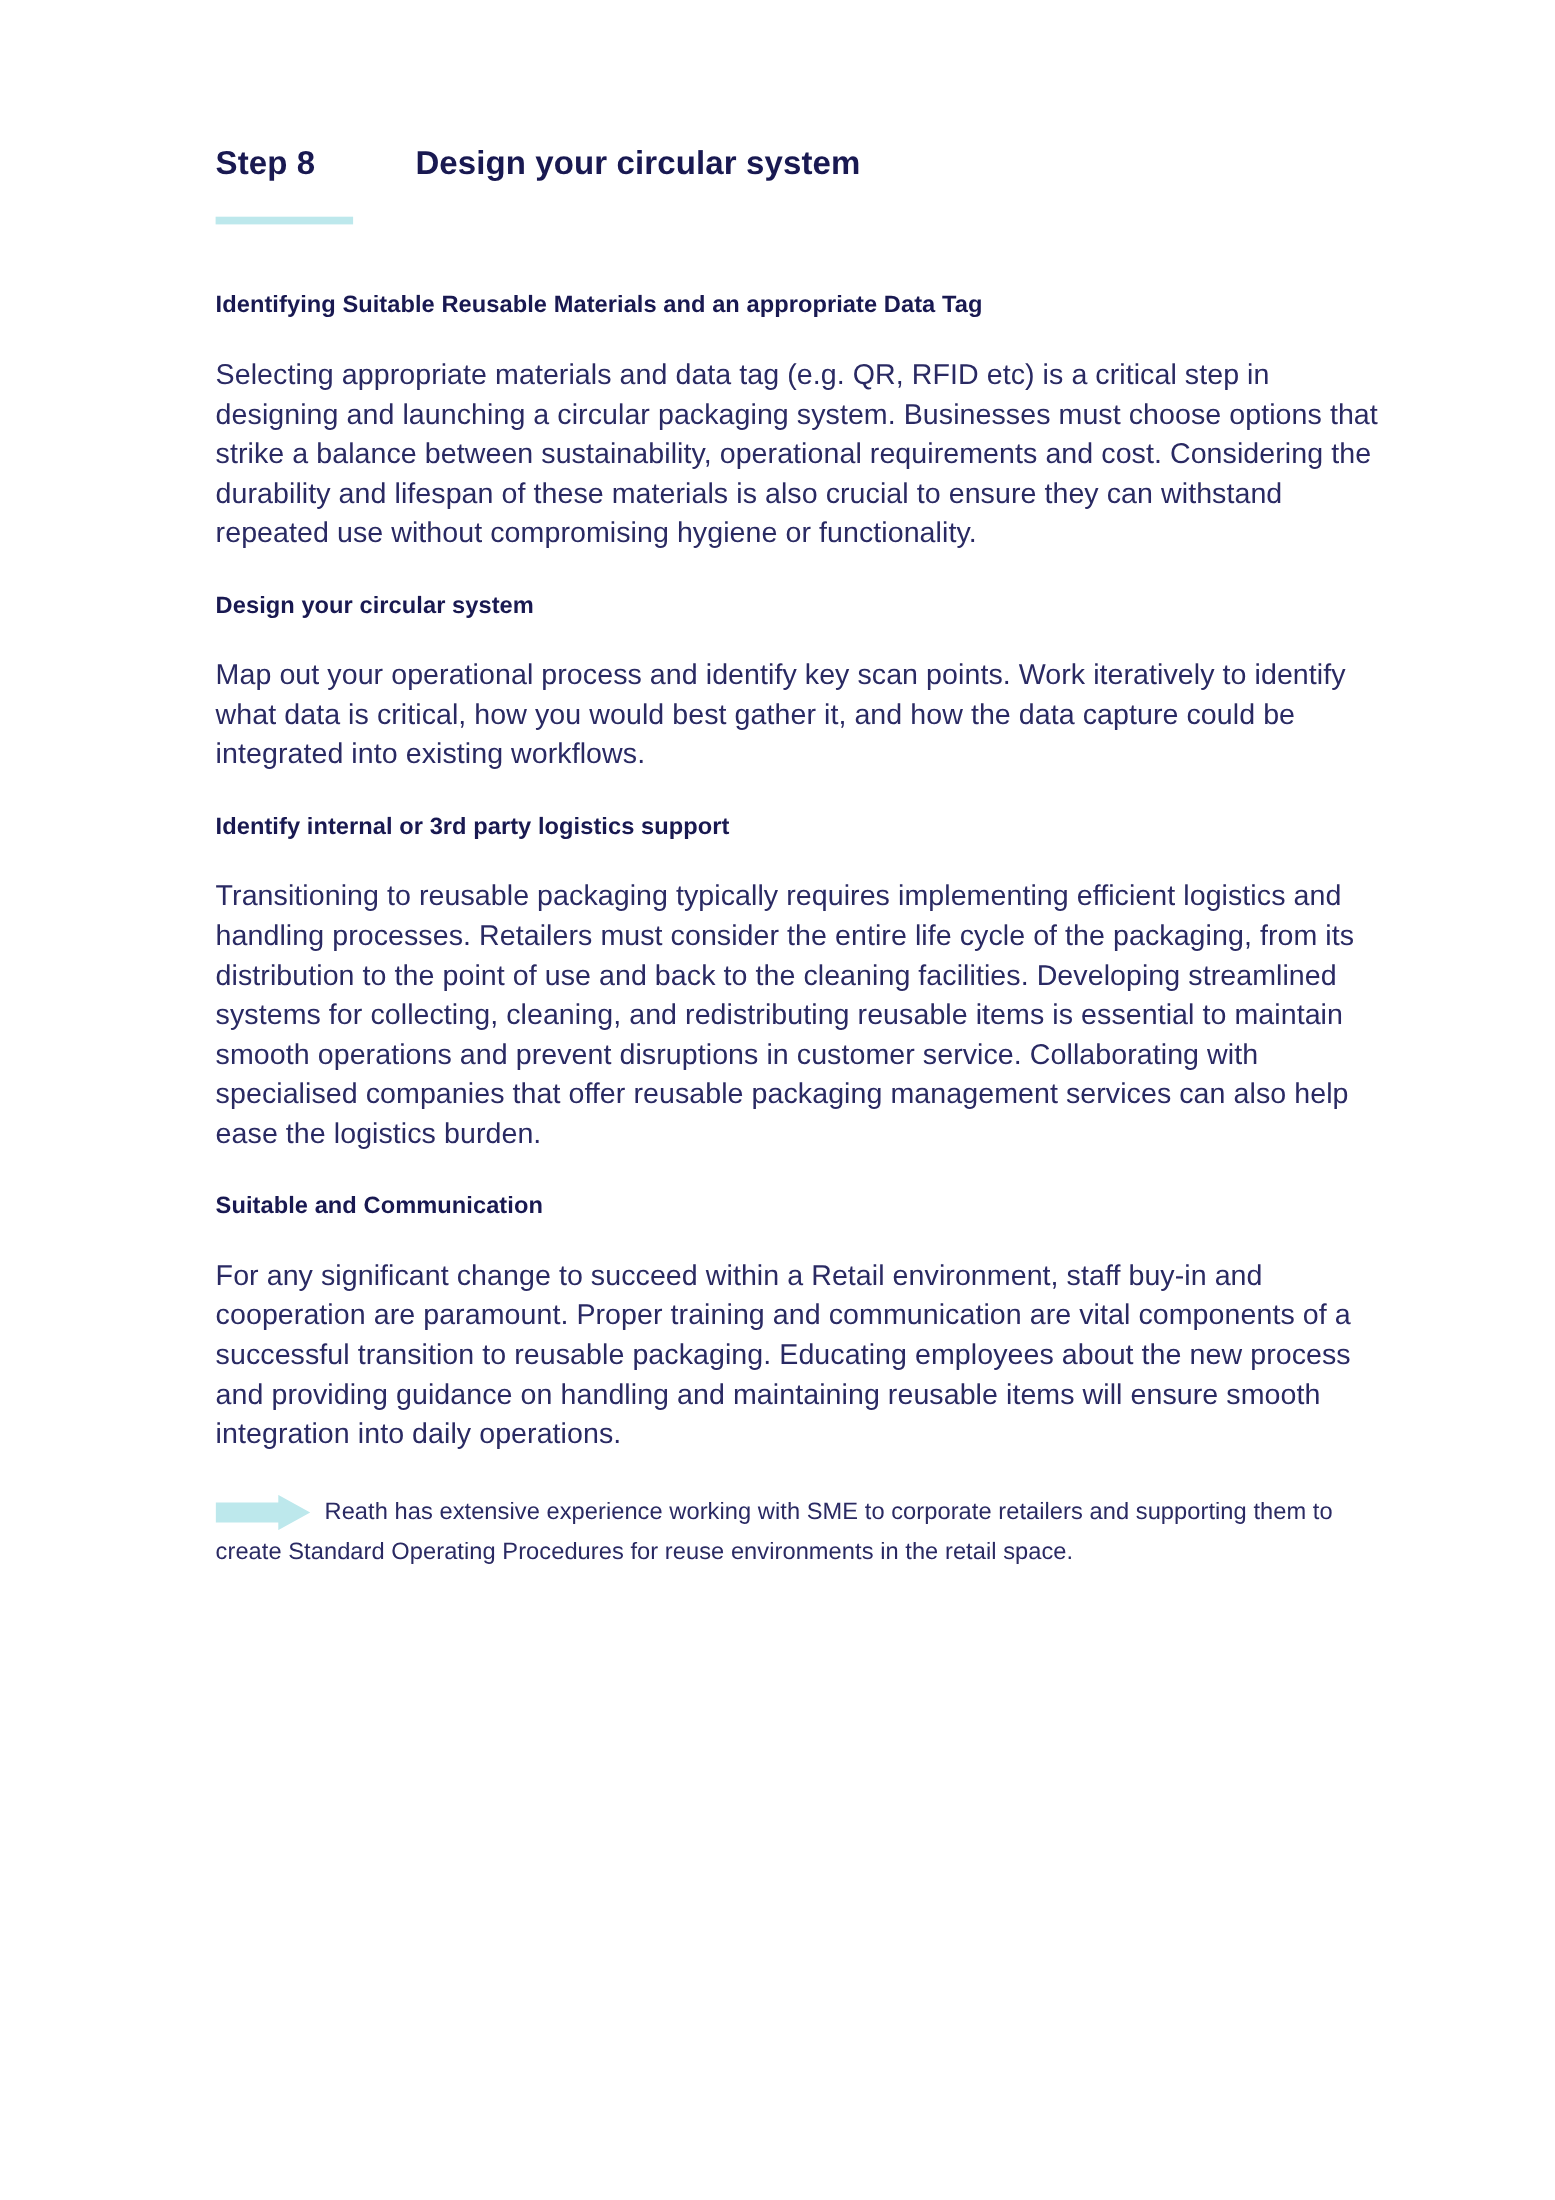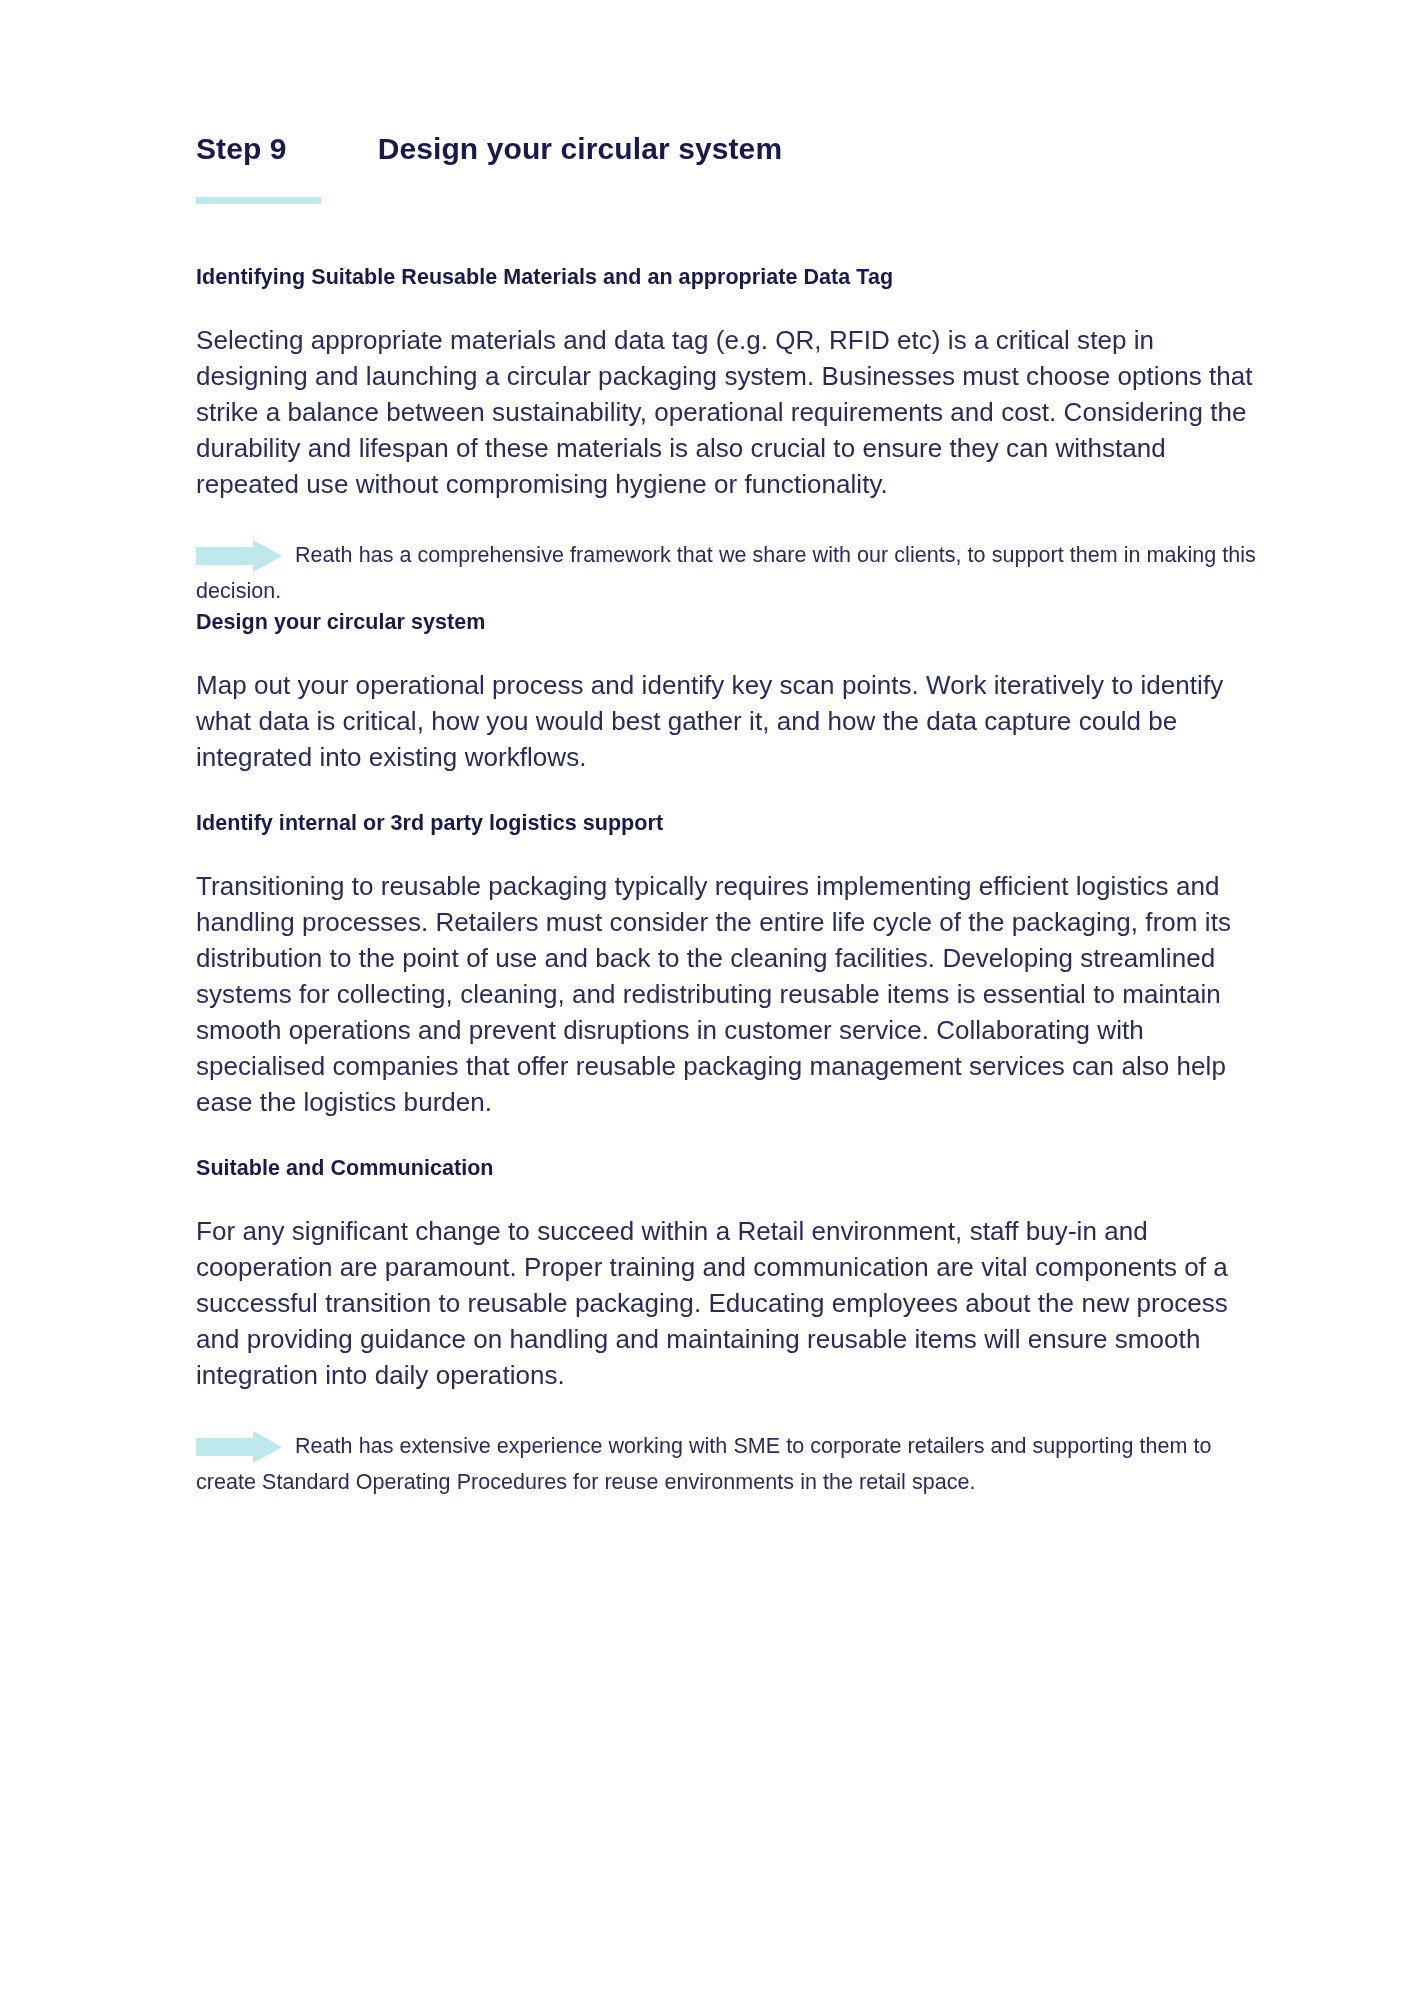--- a/index.html
+++ b/index.html
@@ -105,36 +105,30 @@
 
   .section:last-child { margin-bottom: 0; }
 </style>
 </head>
 <body>
 
 <div class="page">
   <div class="content">
 
     <div class="title-block">
-      <span class="title-step">Step 9</span>
+      <span class="title-step">Step 8</span>
       <span class="title-name">Design your circular system</span>
     </div>
     <div class="title-rule"></div>
 
     <div class="sections">
 
       <div class="section">
         <h2 class="section-heading">Identifying Suitable Reusable Materials and an appropriate Data Tag</h2>
         <p class="body-text gap-after-para">Selecting appropriate materials and data tag (e.g. QR, RFID etc) is a critical step in designing and launching a circular packaging system. Businesses must choose options that strike a balance between sustainability, operational requirements and cost. Considering the durability and lifespan of these materials is also crucial to ensure they can withstand repeated use without compromising hygiene or functionality.</p>
-        <p class="callout gap-after-callout">
-          <svg class="arrow-svg" viewBox="0 0 86 32">
-            <path d="M0 7 H57 V0 L86 16 L57 32 V25 H0 Z" fill="#bde8ec"></path>
-          </svg>
-          <span>Reath has a comprehensive framework that we share with our clients, to support them in making this decision.</span>
-        </p>
       </div>
 
       <div class="section">
         <h2 class="section-heading">Design your circular system</h2>
         <p class="body-text gap-after-para">Map out your operational process and identify key scan points. Work iteratively to identify what data is critical, how you would best gather it, and how the data capture could be integrated into existing workflows.</p>
       </div>
 
       <div class="section">
         <h2 class="section-heading">Identify internal or 3rd party logistics support</h2>
         <p class="body-text gap-after-para">Transitioning to reusable packaging typically requires implementing efficient logistics and handling processes. Retailers must consider the entire life cycle of the packaging, from its distribution to the point of use and back to the cleaning facilities. Developing streamlined systems for collecting, cleaning, and redistributing reusable items is essential to maintain smooth operations and prevent disruptions in customer service. Collaborating with specialised companies that offer reusable packaging management services can also help ease the logistics burden.</p>

